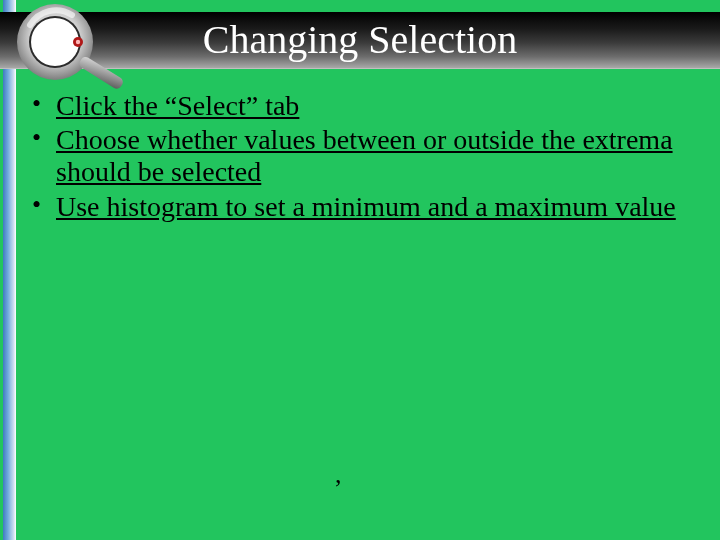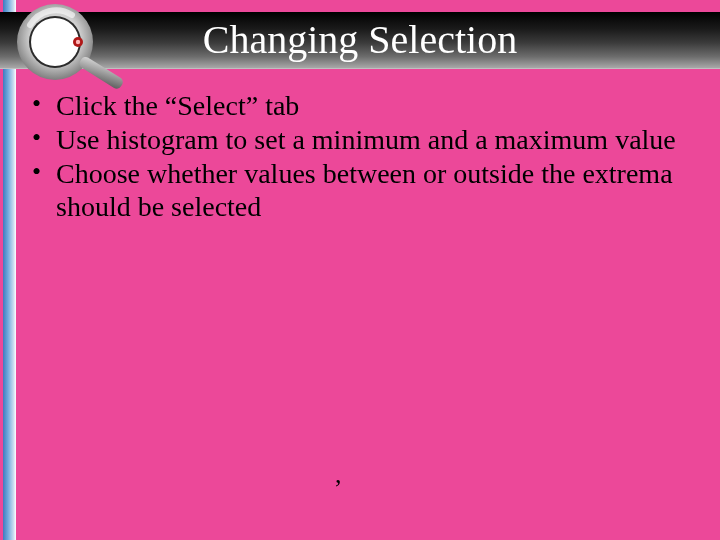--- a/index.html
+++ b/index.html
@@ -8,21 +8,21 @@
     width: 720px;
     height: 540px;
     overflow: hidden;
     font-family: "Times New Roman", Times, serif;
     background: #ffffff;
   }
   .slide {
     position: relative;
     width: 720px;
     height: 540px;
-    background: #ec4899;
+    background: #22c55e;
   }
   
   .left-stripe {
     position: absolute;
     left: 3px;
     top: 0;
     width: 13px;
     height: 540px;
     background: linear-gradient(to right,
       #3f7abf 0%,
@@ -65,20 +65,21 @@
   }
   
   .bullets {
     position: absolute;
     left: 28px;
     top: 90px;
     right: 10px;
     font-size: 28px;
     line-height: 1.15;
     color: #000000;
+    text-decoration: underline;
   }
   .bullets ul {
     list-style: none;
     margin: 0;
     padding: 0;
   }
   .bullets li {
     position: relative;
     padding-left: 28px;
     margin-bottom: 2px;
@@ -133,20 +134,20 @@
 
     <circle cx="78" cy="42" r="5" fill="#b01818"></circle>
     <circle cx="78" cy="42" r="2.2" fill="#ffb8b8"></circle>
 
     <rect x="84" y="55" width="48" height="12" rx="5" transform="rotate(32 84 55)" fill="url(#handle)"></rect>
   </svg>
 
   <div class="bullets">
     <ul>
       <li><span>Click the “Select” tab</span></li>
+      <li><span>Choose whether values between or outside the extrema should be selected</span></li>
       <li><span>Use histogram to set a minimum and a maximum value</span></li>
-      <li><span>Choose whether values between or outside the extrema should be selected</span></li>
     </ul>
   </div>
 
   <div class="stray">,</div>
 
 </div>
 
 </body></html>

